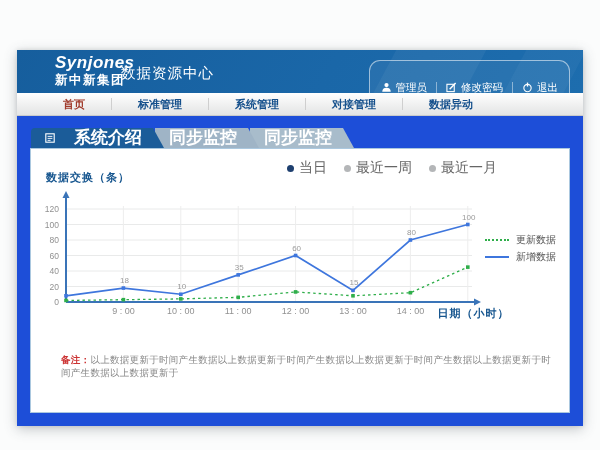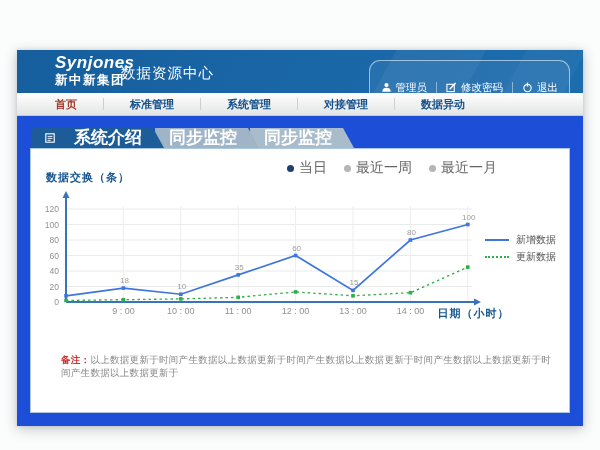--- a/index.html
+++ b/index.html
@@ -23,21 +23,21 @@
   .logo-cn{font-size:12.5px;font-weight:bold;letter-spacing:1.5px;margin-top:1px;}
   .app-title{position:absolute;left:104px;top:14px;color:#fff;font-size:14.5px;letter-spacing:1px;}
   .user-pill{
     position:absolute;right:13px;top:10px;height:21px;display:flex;align-items:center;
     border:1px solid rgba(255,255,255,.55);border-radius:11px;padding:16px 11px;color:#fff;font-size:10.5px;
     background:rgba(255,255,255,.06);
   }
   .pill-item{display:flex;align-items:center;gap:4px;cursor:pointer;white-space:nowrap;}
   .pill-sep{width:1px;height:11px;background:rgba(255,255,255,.45);margin:0 9px;}
   
-  .navbar{height:22px;background:linear-gradient(#ffffff,#e3e4e4);border-bottom:1px solid #c9cbcb;display:flex;align-items:center;padding-left:12px;}
+  .navbar{height:22px;background:linear-gradient(#ffffff,#e3e4e4);border-bottom:1px solid #c9cbcb;display:flex;align-items:center;padding-left:20px;}
   .nav-item{padding:0 26px;font-size:11px;font-weight:bold;color:#15508c;line-height:22px;cursor:pointer;white-space:nowrap;}
   .nav-item.home{color:#a03a2b;}
   .nav-sep{width:1px;height:12px;background:#cfcfcf;}
   
   .content{position:relative;height:310px;padding-top:12px;}
   .tabs{display:flex;margin-left:14px;height:20px;position:relative;}
   .tab{
     display:flex;align-items:center;gap:19px;line-height:20px;color:#fff;
     font-size:17px;font-weight:bold;padding:0 22px 0 14px;margin-right:-9px;
     background:#9fb4c6;clip-path:polygon(0 0,calc(100% - 11px) 0,100% 100%,0 100%);
@@ -201,27 +201,27 @@
             <rect x="148" y="148.1" width="3.6" height="3.6" fill="#2FAE4A"></rect>
             <rect x="205.39999999999998" y="146.54999999999998" width="3.6" height="3.6" fill="#2FAE4A"></rect>
             <rect x="262.8" y="141.125" width="3.6" height="3.6" fill="#2FAE4A"></rect>
             <rect x="320.2" y="145" width="3.6" height="3.6" fill="#2FAE4A"></rect>
             <rect x="377.59999999999997" y="141.89999999999998" width="3.6" height="3.6" fill="#2FAE4A"></rect>
             <rect x="435" y="116.325" width="3.6" height="3.6" fill="#2FAE4A"></rect>
           </svg>
 
         <div class="legend">
           <div class="legend-item">
+            <span class="sample" style="border-top-color: rgb(47, 174, 74); border-top-style: dotted;"></span>
+            <span>更新数据</span>
+          </div>
+          <div class="legend-item">
             <span class="sample" style="border-top-color: rgb(62, 118, 221); border-top-style: solid;"></span>
             <span>新增数据</span>
           </div>
-          <div class="legend-item">
-            <span class="sample" style="border-top-color: rgb(47, 174, 74); border-top-style: dotted;"></span>
-            <span>更新数据</span>
-          </div>
         </div>
 
         <div class="note">
           <span class="note-red">备注：</span><span>以上数据更新于时间产生数据以上数据更新于时间产生数据以上数据更新于时间产生数据以上数据更新于时间产生数据以上数据更新于</span>
         </div>
       </div>
     </div>
 
   </div>
 </div>

